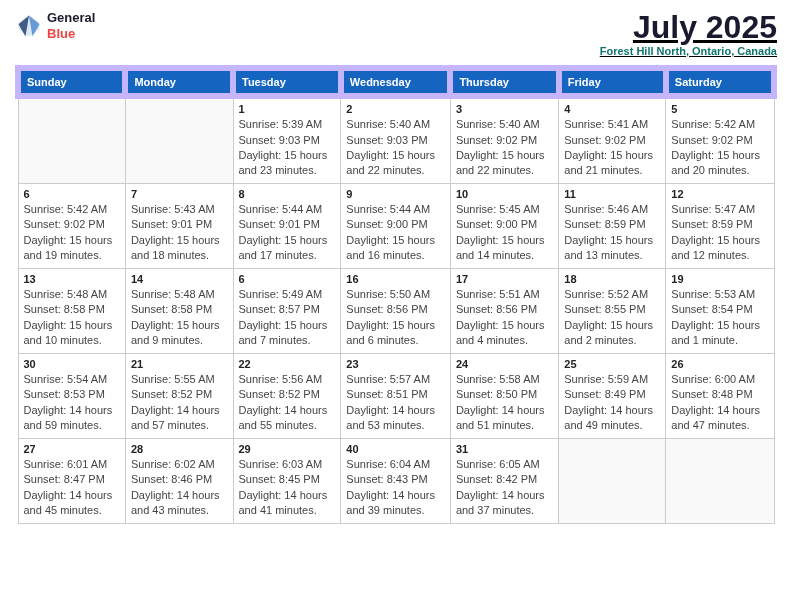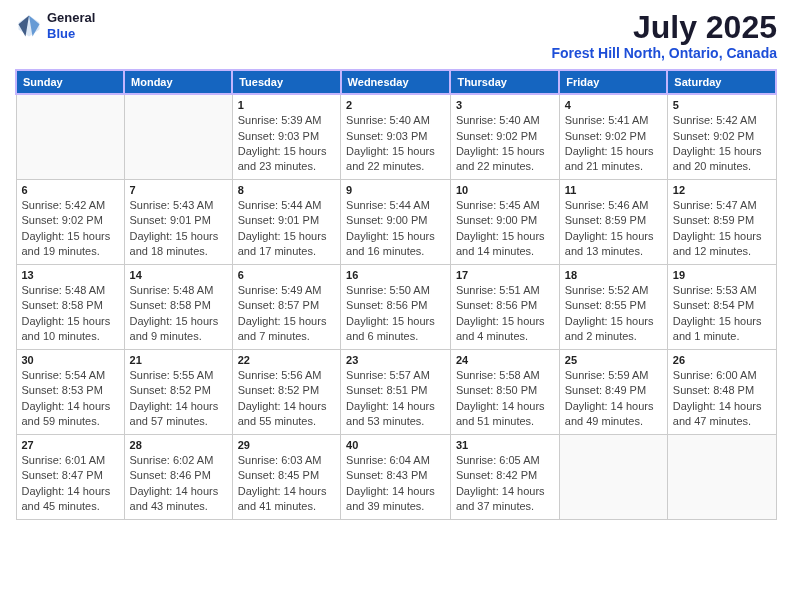--- a/index.html
+++ b/index.html
@@ -25,52 +25,53 @@
       display: flex;
       align-items: center;
       gap: 4px;
     }
     .logo-text {
       font-size: 13px;
       font-weight: bold;
       color: #1a1a2e;
       line-height: 1.2;
     }
-    .logo-blue { color: #1d4ed8; }
+    .logo-blue { color: #ef4444; }
     .logo-icon {
       width: 28px;
       height: 28px;
     }
     .title-block {
       text-align: right;
+      text-decoration: underline;
     }
     .main-title {
       font-size: 32px;
       font-weight: bold;
       color: #1a1a2e;
       line-height: 1.1;
     }
     .subtitle {
-      font-size: 14px;
-      color: #1d4ed8;
+      font-size: 11px;
+      color: #0f766e;
       font-weight: bold;
     }
     .calendar {
       width: 100%;
       border-collapse: collapse;
       border: 1px solid #ccc;
     }
     .calendar th {
       background: #1565c0;
       color: #fff;
       font-size: 11px;
       font-weight: bold;
       padding: 5px 6px;
       text-align: left;
-      border: 2px solid #c4b5fd;
+      border: 6px solid #c4b5fd;
     }
     .calendar td {
       border: 1px solid #ccc;
       vertical-align: top;
       padding: 4px 5px;
       width: 113px;
       height: 85px;
       font-size: 9.5px;
       color: #333;
       background: #fff;

